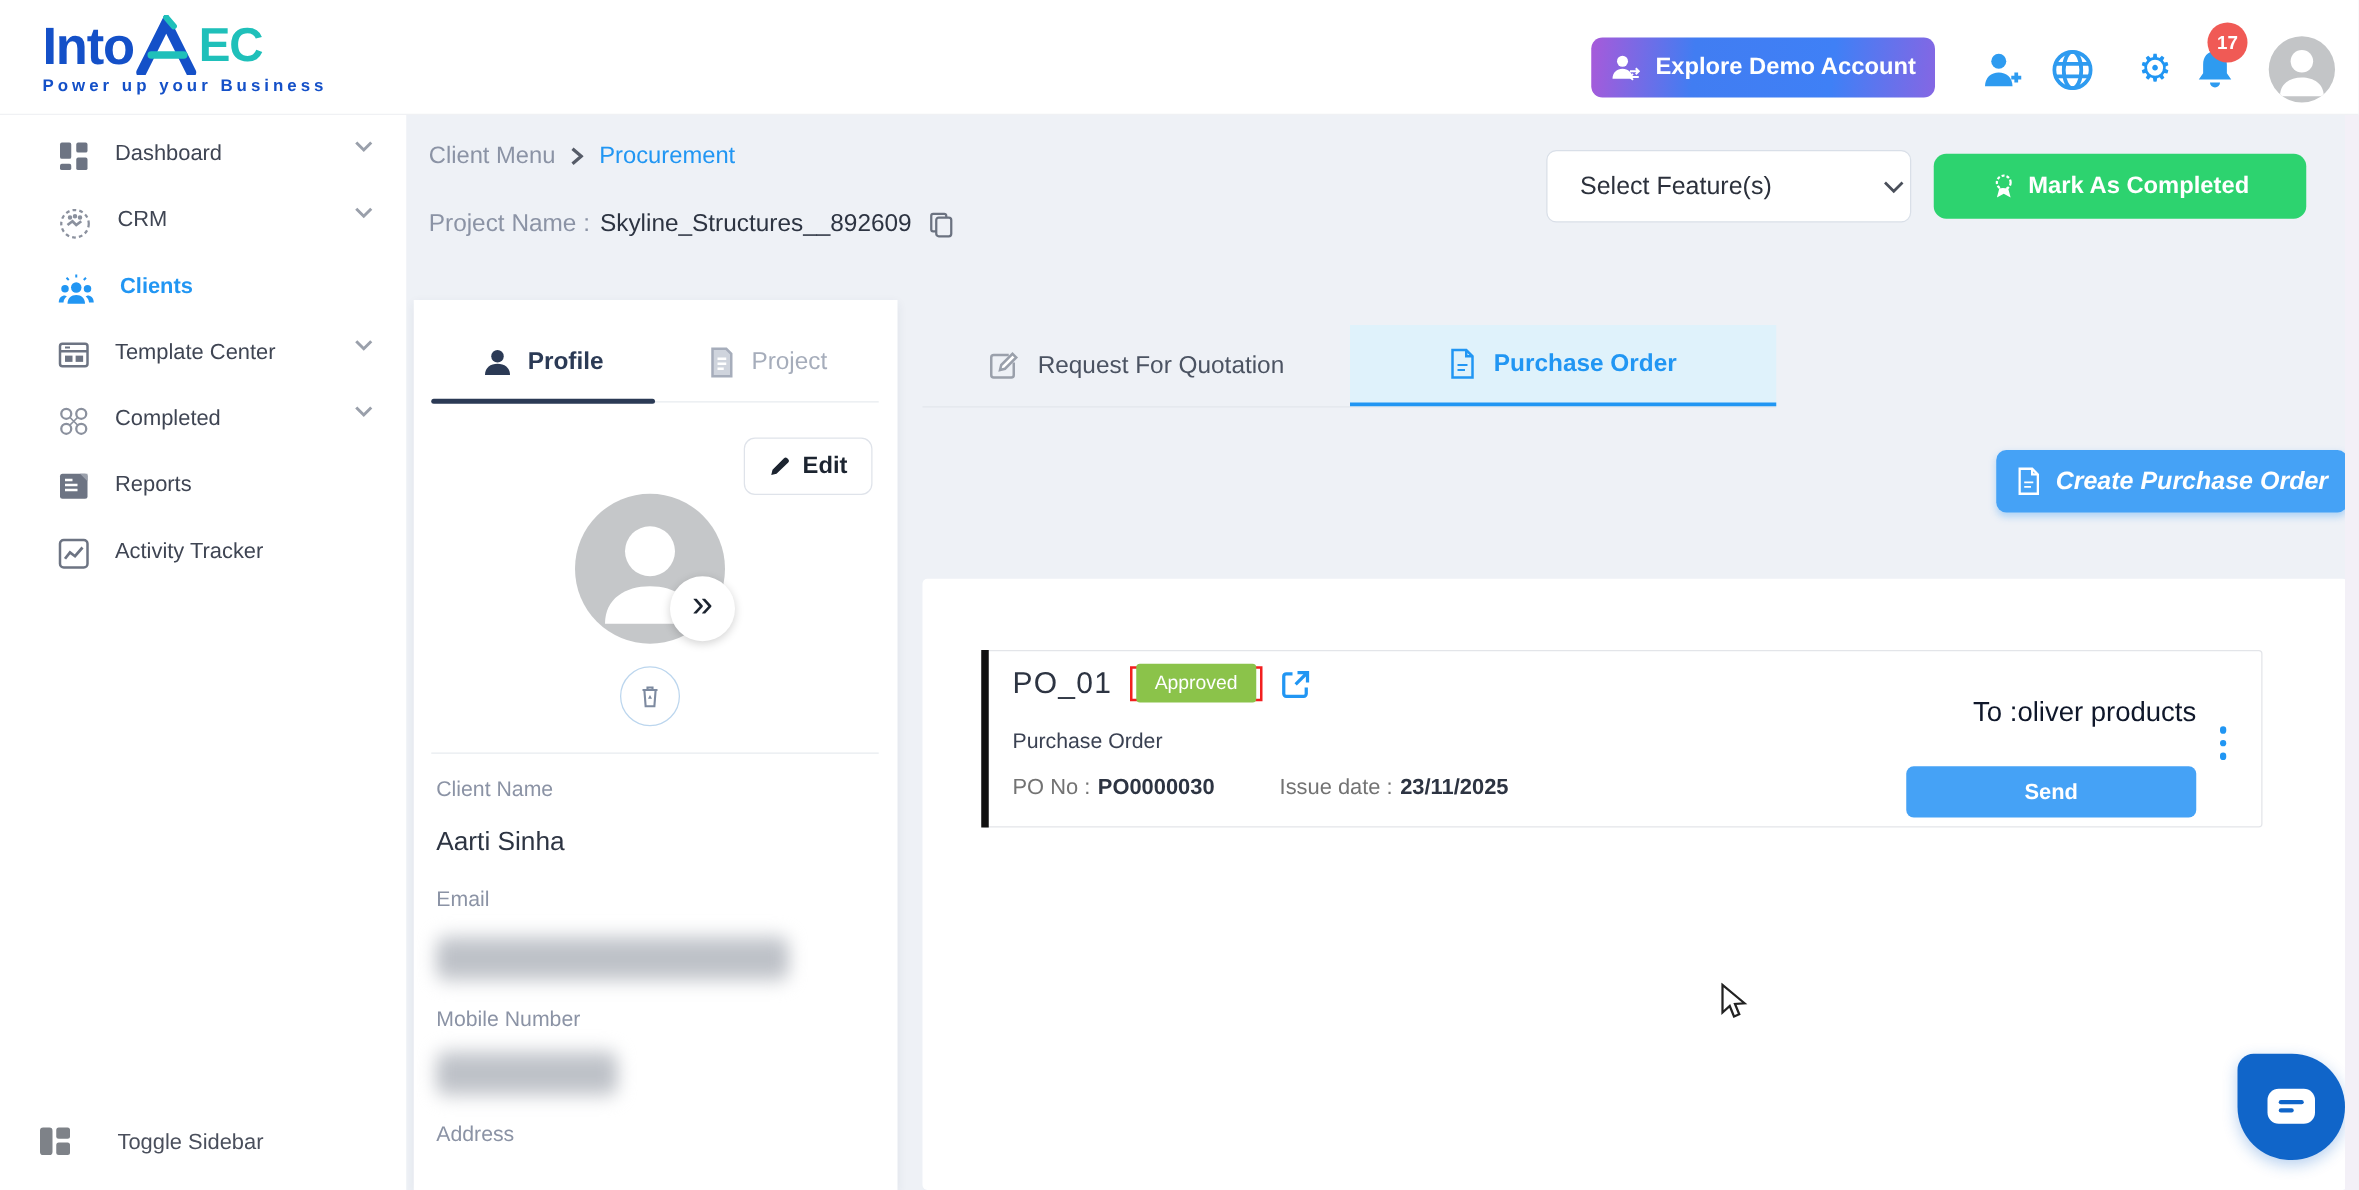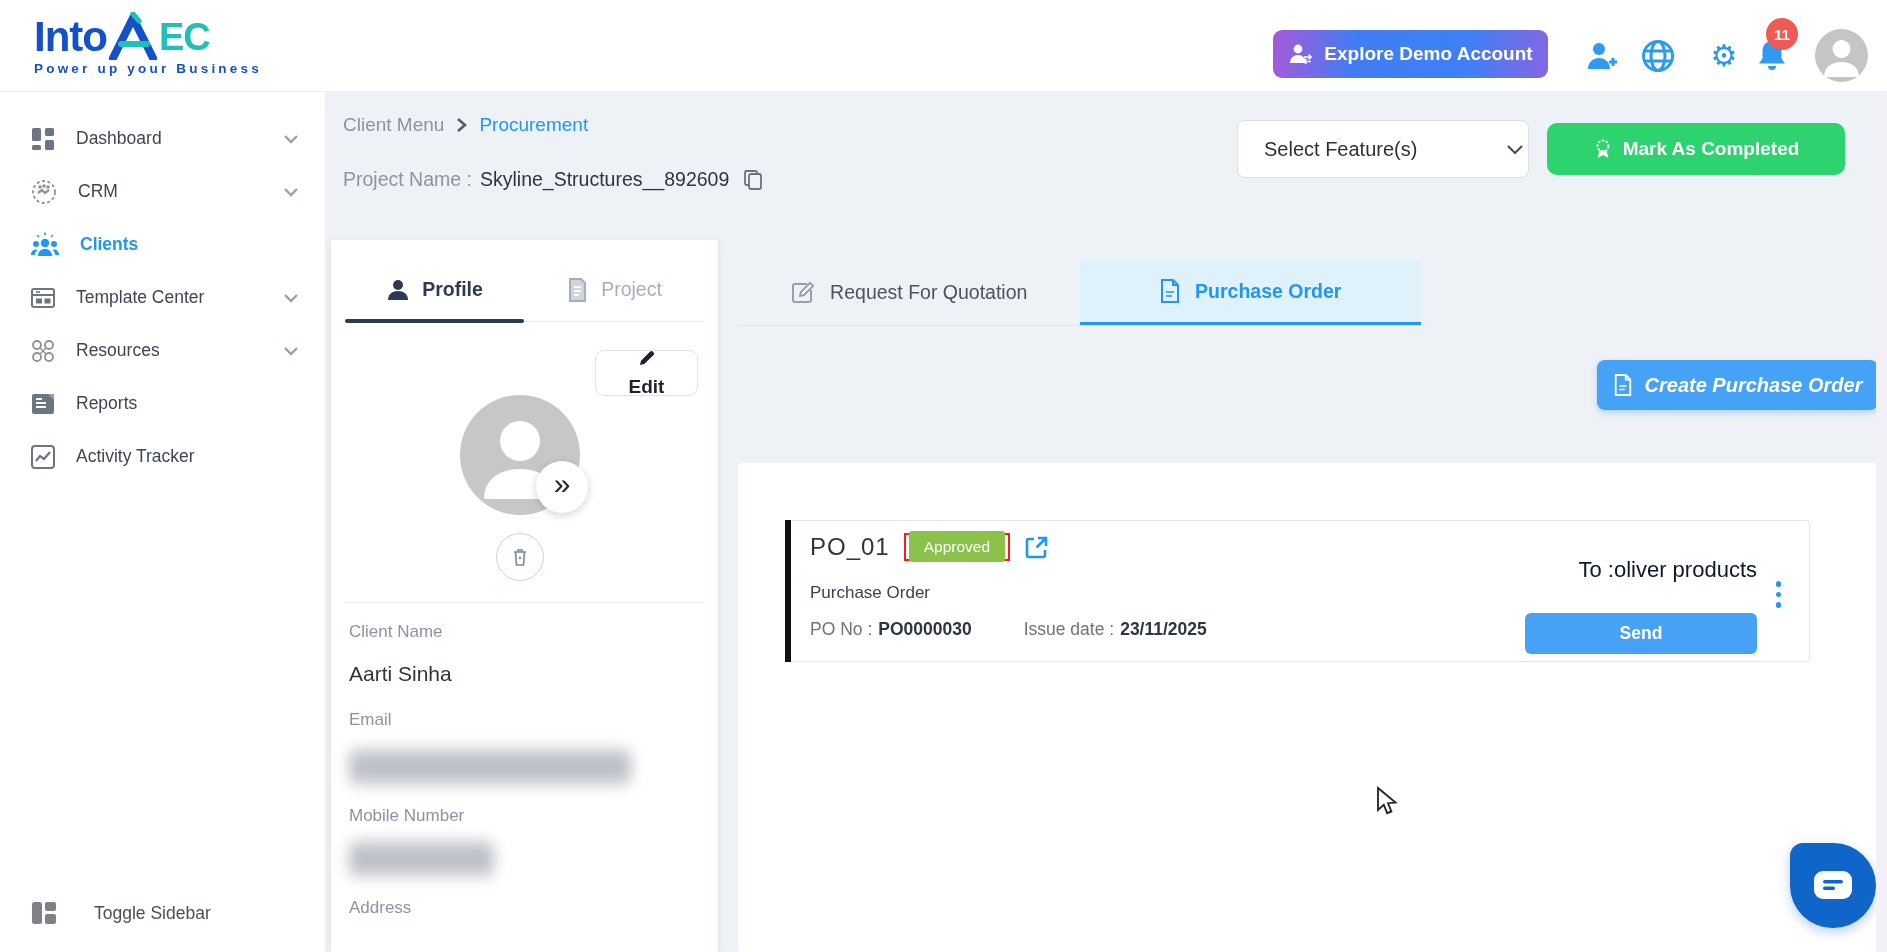--- a/index.html
+++ b/index.html
@@ -17,21 +17,21 @@
     background:linear-gradient(95deg,#a75ada 0%, #417df2 30%, #3f80f6 70%, #a75ada 115%);
     color:#fff; font-size:19px; font-weight:bold; display:flex; align-items:center; justify-content:center; gap:10px; cursor:pointer; font-family:inherit; }
   .hicon { position:absolute; top:36px; width:40px; height:40px; display:flex; align-items:center; justify-content:center; cursor:pointer; background:none; border:none; }
   .gear-glyph { font-size:30px; color:var(--accent-blue,#2196f3); line-height:1; font-family:"DejaVu Sans", sans-serif; }
   .notif-badge { position:absolute; left:14px; top:-18px; min-width:32px; height:32px; border-radius:50%; background:var(--notif-red,#f05a55);
     color:#fff; font-size:15px; font-weight:bold; display:flex; align-items:center; justify-content:center; }
   .avatar-circle { position:absolute; left:1815px; top:29px; width:53px; height:53px; border-radius:50%; background:#c3c5c7; overflow:hidden; cursor:pointer; border:none; }
 
   
   .sidebar { position:absolute; left:0; top:92px; width:325px; height:860px; background:#fff; z-index:4; }
-  .side-item { display:flex; align-items:center; height:53px; padding:0 26px 0 30px; cursor:pointer; }
+  .side-item { display:flex; align-items:flex-start; height:53px; padding:0 26px 0 46px; cursor:pointer; }
   .side-item:first-child { margin-top:20px; }
   .side-label { font-size:17.5px; color:#3f4553; margin-left:20px; }
   .side-item.active .side-label { color:var(--accent-blue,#2196f3); font-weight:bold; }
   .side-chev { margin-left:auto; }
   .side-toggle { position:absolute; left:0; bottom:14px; width:100%; display:flex; align-items:center; padding:0 30px; height:50px; cursor:pointer; }
   .side-toggle .side-label { margin-left:36px; color:#4a4f5c; }
 
   
   .main { position:absolute; left:325px; top:92px; width:1562px; height:860px; }
   .crumbs { position:absolute; left:18px; top:22px; display:flex; align-items:center; gap:12px; font-size:19px; }
@@ -50,21 +50,21 @@
     color:#fff; font-size:19px; font-weight:600; display:flex; align-items:center; justify-content:center; gap:10px; cursor:pointer; font-family:inherit; }
 
   
   .profile-card { position:absolute; left:6px; top:148px; width:387px; height:712px; background:#fff; box-shadow:0 2px 8px rgba(40,60,90,.07); }
   .ptabs { position:absolute; left:14px; top:18px; width:358px; height:64px; display:flex; border-bottom:1px solid #e8ebf0; }
   .ptab { width:50%; display:flex; align-items:center; justify-content:center; gap:12px; font-size:19.5px; cursor:pointer; position:relative; }
   .ptab.active { color:var(--navy,#2b3a55); font-weight:600; }
   .ptab.inactive { color:#a6adbb; }
   .ptab.active::after { content:""; position:absolute; left:0; bottom:-2px; width:100%; height:4px; background:var(--navy,#2b3a55); border-radius:2px; }
   .edit-btn { position:absolute; right:20px; top:110px; width:103px; height:46px; background:#fff; border:1px solid #dfe3ea; border-radius:9px;
-    font-size:19px; font-weight:600; color:#1c2430; display:flex; align-items:center; justify-content:center; gap:9px; cursor:pointer; font-family:inherit;flex-direction:column; }
+    font-size:19px; font-weight:600; color:#1c2430; display:flex; align-items:center; justify-content:center; gap:9px; cursor:pointer; font-family:inherit; }
   .big-avatar { position:absolute; left:129px; top:155px; width:120px; height:120px; border-radius:50%; background:#c5c7c9; overflow:hidden; }
   .expand-btn { position:absolute; left:205px; top:221px; width:52px; height:52px; border-radius:50%; background:#fff; border:none;
     box-shadow:0 2px 8px rgba(0,0,0,.18); font-size:30px; color:#1c2430; cursor:pointer; display:flex; align-items:center; justify-content:center; padding-bottom:6px; font-family:inherit; }
   .delete-btn { position:absolute; left:165px; top:293px; width:48px; height:48px; border-radius:50%; background:#fff; border:1.5px solid #bcd6ee;
     display:flex; align-items:center; justify-content:center; cursor:pointer; }
   .pdivider { position:absolute; left:14px; top:362px; width:358px; height:1px; background:#e8ebf0; }
   .fields { position:absolute; left:18px; top:382px; width:350px; }
   .f-label { font-size:17px; color:#8b93a5; }
   .f-value { font-size:21px; color:#2d3442; }
   .blur-blob { filter:blur(7px); background:linear-gradient(180deg,#cfd2d7,#b7bbc2 55%,#d6d8dc); border-radius:8px; height:38px; }
@@ -157,21 +157,21 @@
     <span class="gear-glyph">⚙</span>
   </button>
 
   <button class="hicon" style="left:1752px;">
     <span>
       <svg width="34" height="36" viewBox="0 0 34 36">
         <path d="M17 3 c-6 0-9.5 4.5-9.5 10.5 v7 l-3.5 5 h26 l-3.5-5 v-7 C26.5 7.5 23 3 17 3 z" fill="#2e9bf0"></path>
         <path d="M13 28 a4 4 0 0 0 8 0" fill="#2e9bf0"></path>
       </svg>
     </span>
-    <span class="notif-badge">11</span>
+    <span class="notif-badge">17</span>
   </button>
 
   <button class="avatar-circle">
     <svg width="53" height="53" viewBox="0 0 53 53">
       <circle cx="26.5" cy="20" r="9" fill="#fff"></circle>
       <path d="M9 48 c0-10 8-15 17.5-15 s17.5 5 17.5 15 z" fill="#fff"></path>
     </svg>
   </button>
 </div>
 
@@ -248,21 +248,21 @@
   <div class="side-item">
     <span>
       <svg width="26" height="26" viewBox="0 0 26 26" fill="none" stroke="#8b919e" stroke-width="1.8">
         <circle cx="7" cy="7" r="4"></circle>
           <circle cx="19" cy="7" r="4"></circle>
           <circle cx="7" cy="19" r="4"></circle>
           <circle cx="19" cy="19" r="4"></circle>
         <path d="M10 10 L16 16 M16 10 L10 16" stroke-width="1.4"></path>
       </svg>
     </span>
-    <span class="side-label">Resources</span>
+    <span class="side-label">Completed</span>
     <span class="side-chev">
       <svg width="16" height="10" viewBox="0 0 16 10" fill="none" stroke="#9aa0ab" stroke-width="2.4">
           <path d="M2 2 L8 8 L14 2"></path>
         </svg>
     </span>
   </div>
 
   <div class="side-item">
     <span>
       <svg width="26" height="24" viewBox="0 0 26 24">

